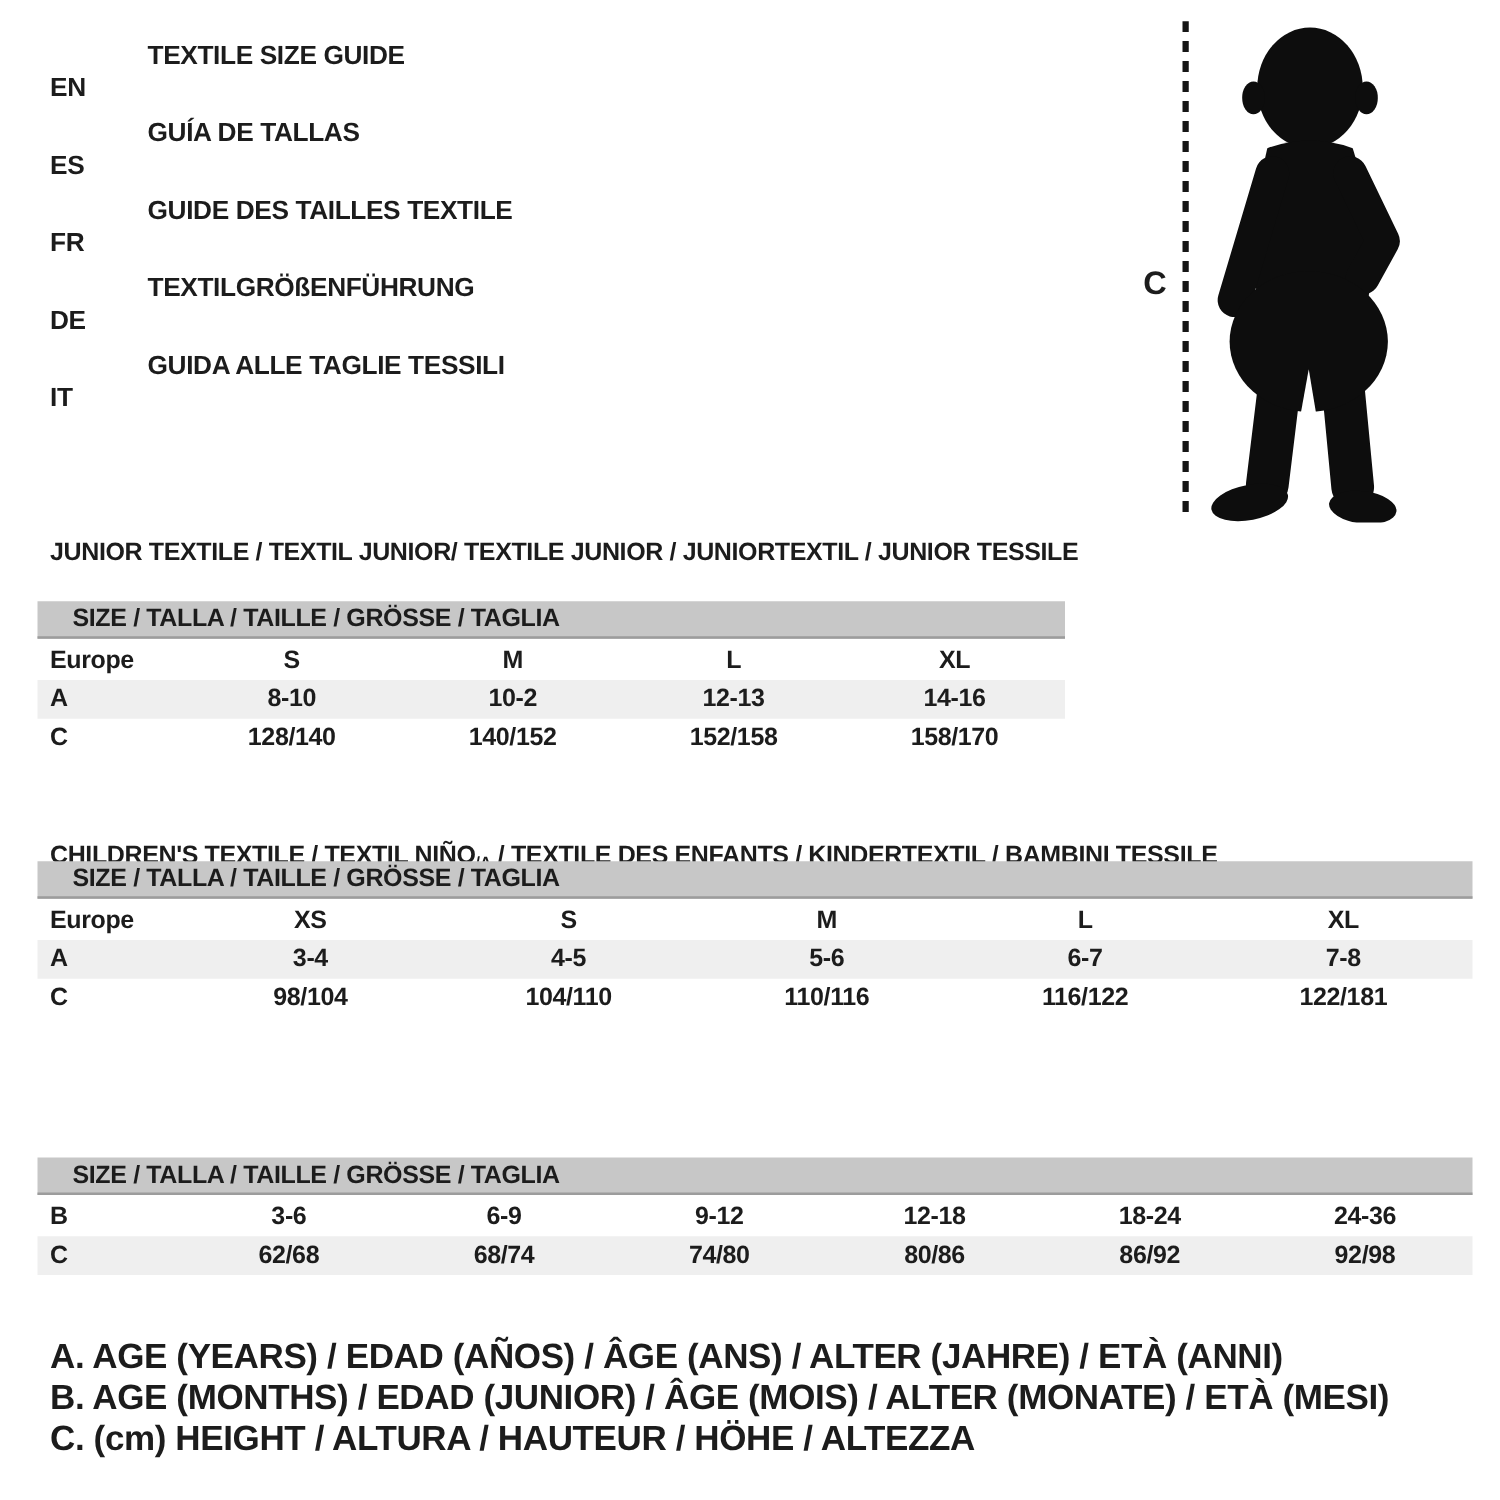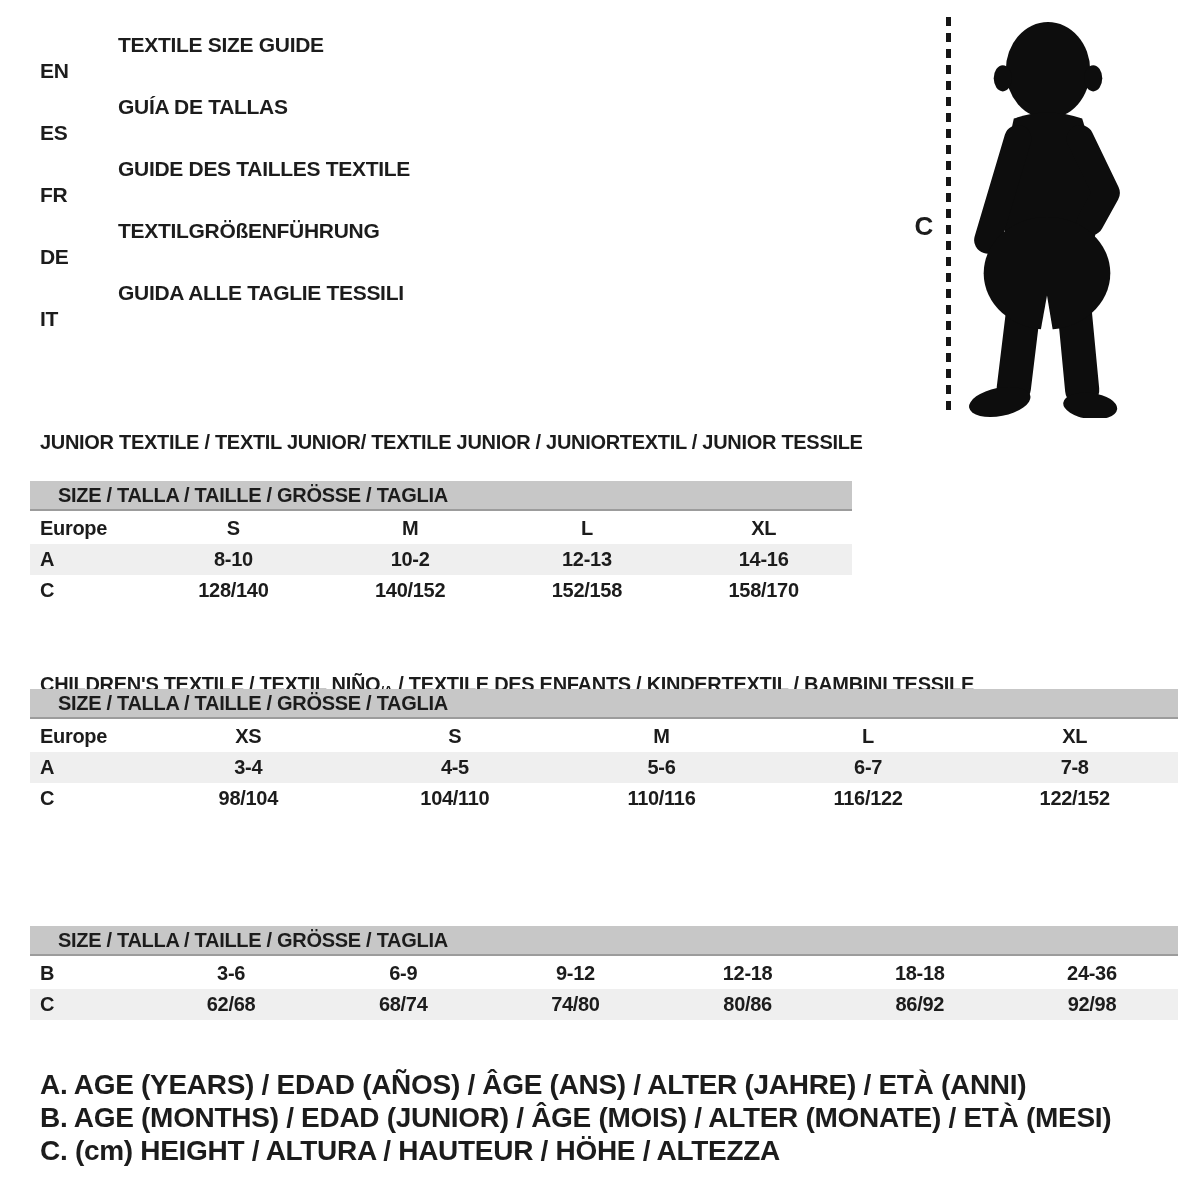--- a/index.html
+++ b/index.html
@@ -142,34 +142,34 @@
       <span class="cell">5-6</span>
       <span class="cell">6-7</span>
       <span class="cell">7-8</span>
     </div>
     <div class="trow">
       <span class="rlabel">C</span>
       <span class="cell">98/104</span>
       <span class="cell">104/110</span>
       <span class="cell">110/116</span>
       <span class="cell">116/122</span>
-      <span class="cell">122/152</span>
+      <span class="cell">122/181</span>
     </div>
   </div>
 
 
   <div class="stable w-wide" style="top:926px;">
     <div class="size-bar">SIZE / TALLA / TAILLE / GRÖSSE / TAGLIA</div>
     <div class="trow gap-top">
       <span class="rlabel">B</span>
       <span class="cell">3-6</span>
       <span class="cell">6-9</span>
       <span class="cell">9-12</span>
       <span class="cell">12-18</span>
-      <span class="cell">18-18</span>
+      <span class="cell">18-24</span>
       <span class="cell">24-36</span>
     </div>
     <div class="trow shaded">
       <span class="rlabel">C</span>
       <span class="cell">62/68</span>
       <span class="cell">68/74</span>
       <span class="cell">74/80</span>
       <span class="cell">80/86</span>
       <span class="cell">86/92</span>
       <span class="cell">92/98</span>

